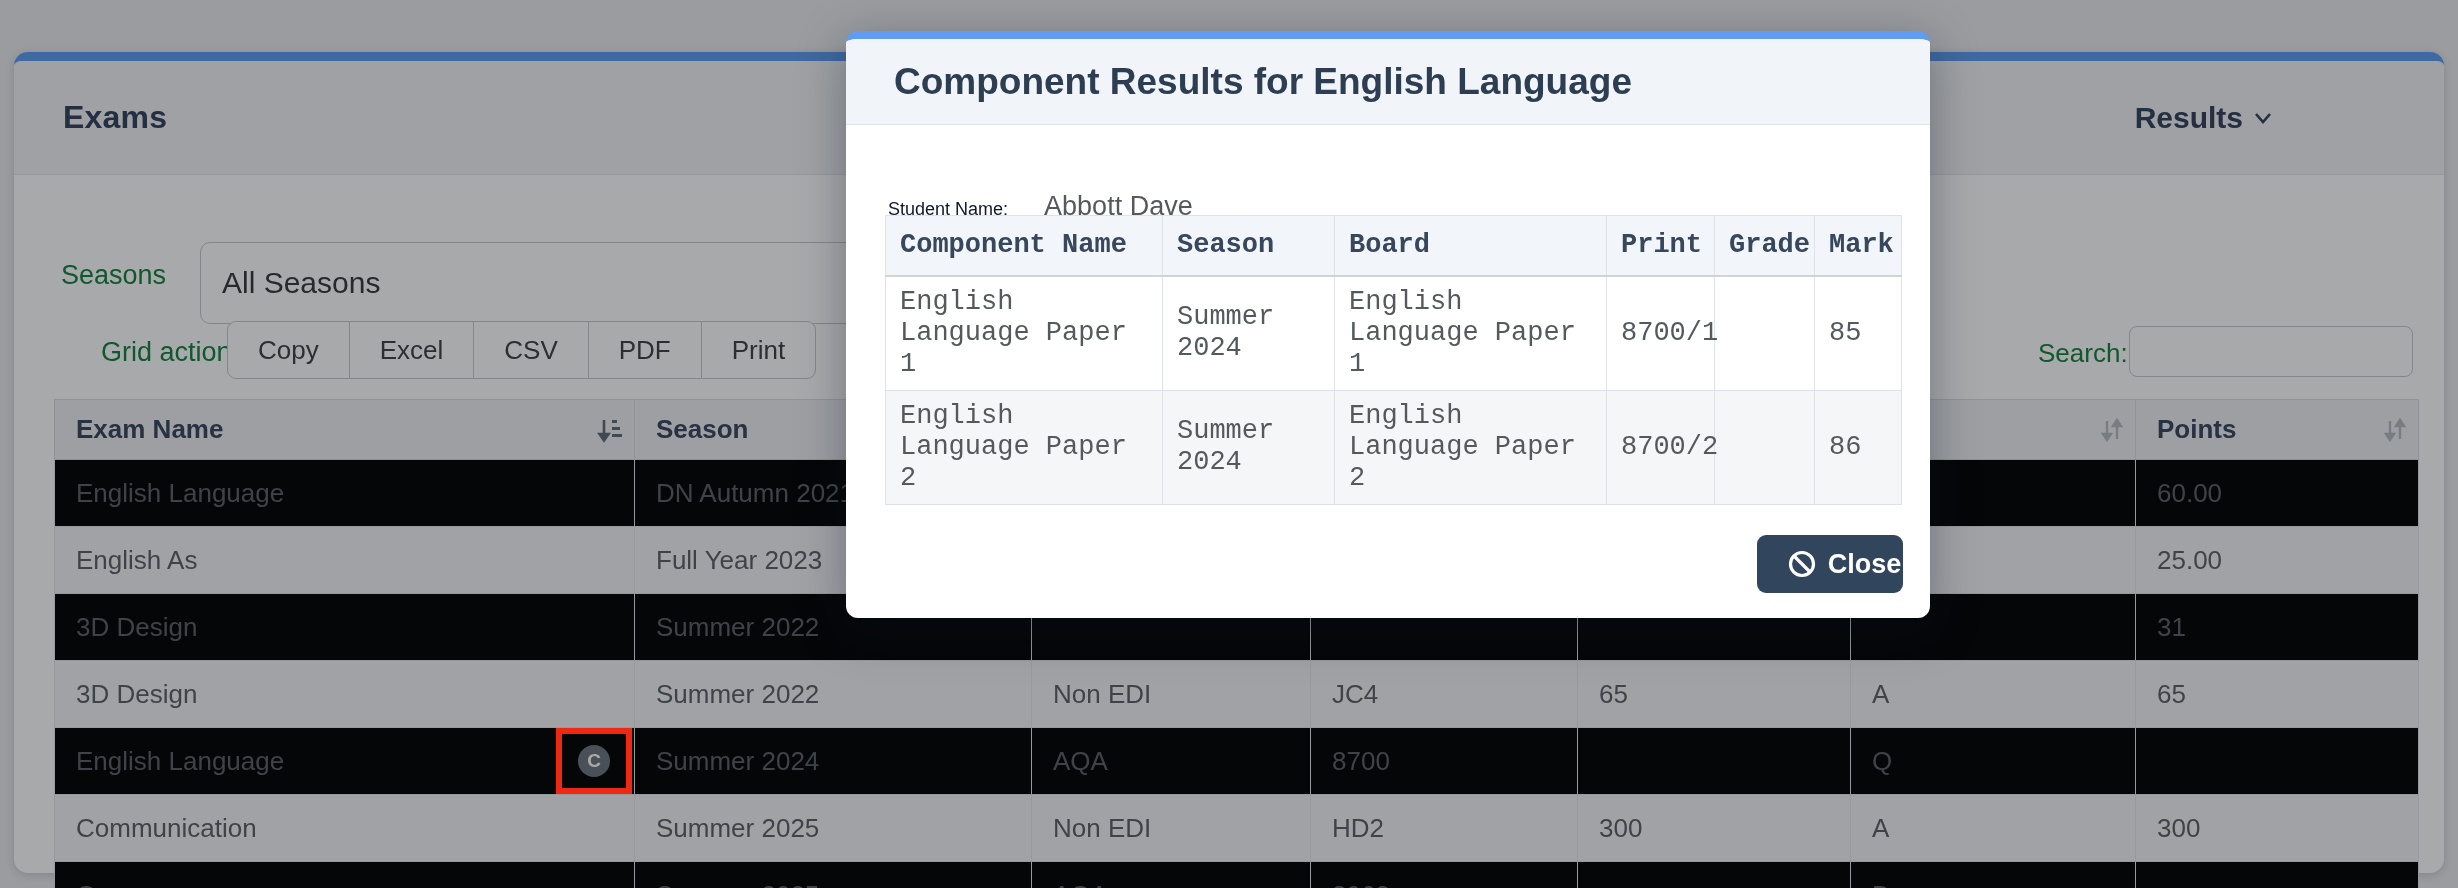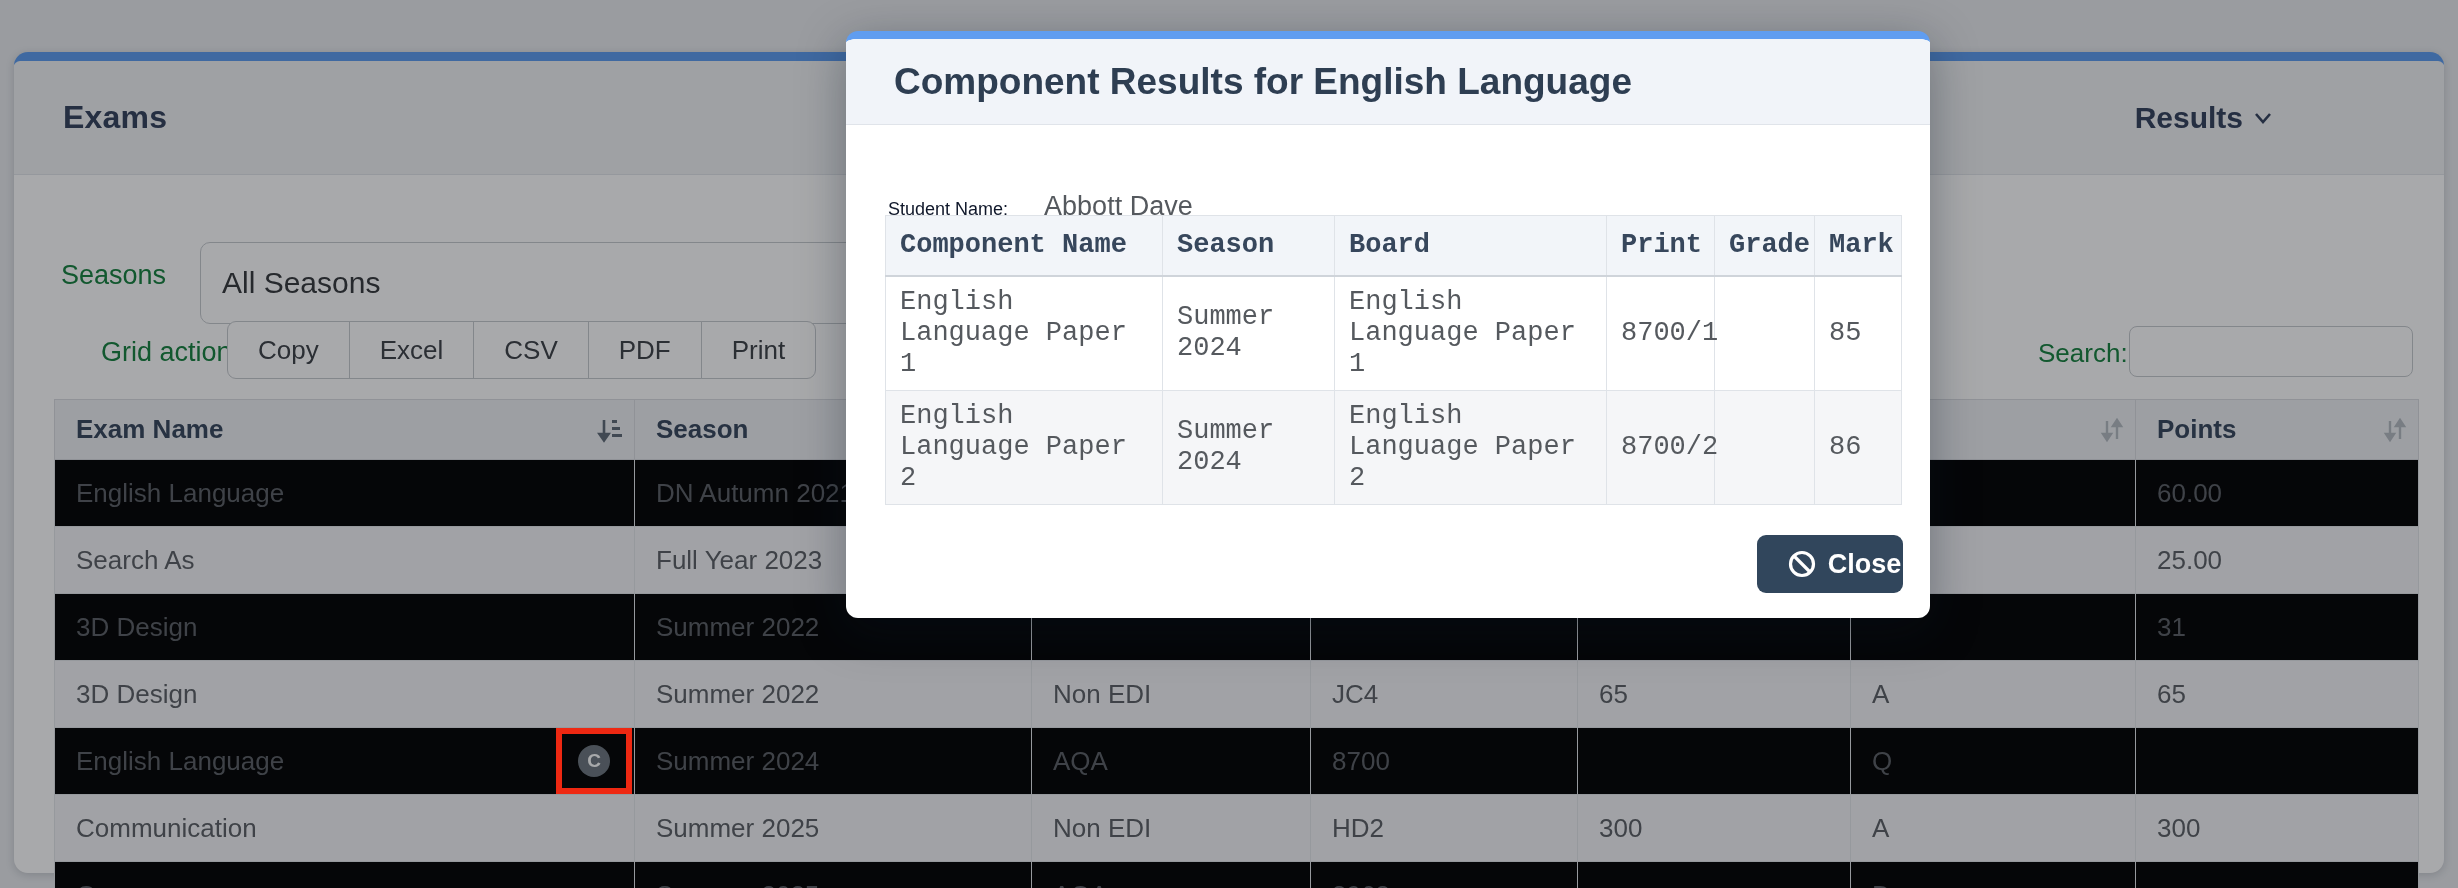--- a/index.html
+++ b/index.html
@@ -218,21 +218,21 @@
           <tr>
             <td>English Language</td>
             <td>DN Autumn 2021</td>
             <td></td>
             <td></td>
             <td></td>
             <td></td>
             <td>60.00</td>
           </tr>
           <tr class="striped">
-            <td>Search As</td>
+            <td>English As</td>
             <td>Full Year 2023</td>
             <td></td>
             <td></td>
             <td></td>
             <td></td>
             <td>25.00</td>
           </tr>
           <tr>
             <td>3D Design</td>
             <td>Summer 2022</td>

